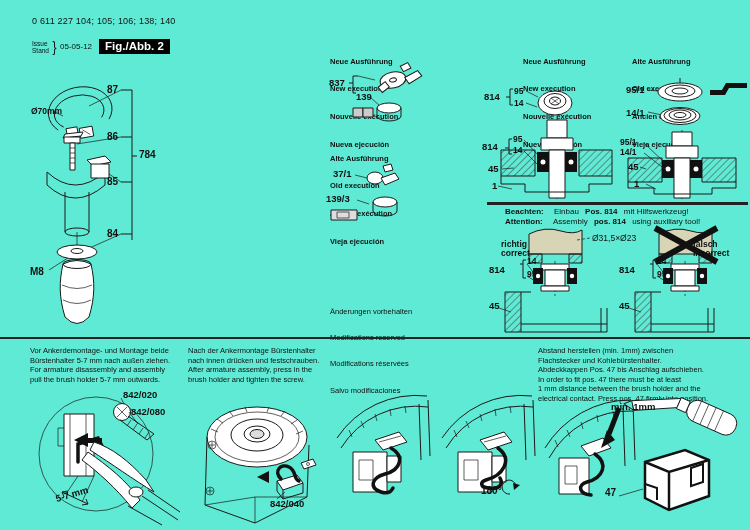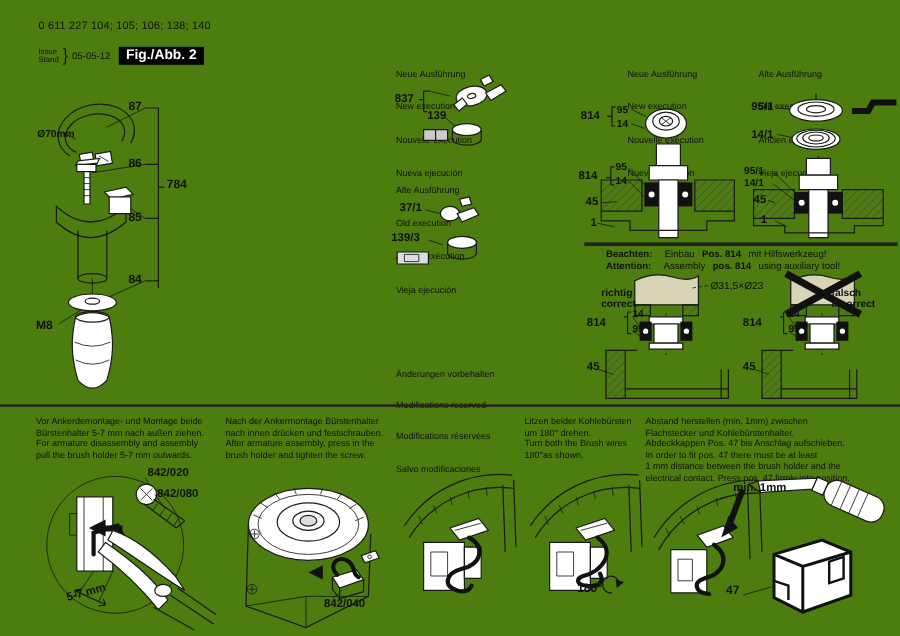--- a/index.html
+++ b/index.html
@@ -1,37 +1,37 @@
 <!DOCTYPE html>
 <html><head>
 <meta charset="utf-8">
 <style>
   *{margin:0;padding:0;box-sizing:border-box}
   html,body{background:#fff}
-  .page{position:relative;width:750px;height:530px;background:#4d7c0f;overflow:hidden;
+  .page{position:relative;width:750px;height:530px;background:#5eead4;overflow:hidden;
         font-family:"Liberation Sans","DejaVu Sans",sans-serif;color:#111}
   .abs{position:absolute}
   .fig{position:absolute}
   svg{display:block;overflow:visible}
   svg *{vector-effect:non-scaling-stroke}
   .ln{stroke:#1a1a1a;fill:none;stroke-width:1}
   .thin{stroke:#1a1a1a;fill:none;stroke-width:.7}
   .thk{stroke:#111;fill:none;stroke-width:3.5;stroke-linecap:round}
   .blk{fill:#111;stroke:none}
   .wfill{fill:#fff;stroke:#1a1a1a;stroke-width:1}
   .partnums{font-size:9px;letter-spacing:.2px}
   .issuerow{display:flex;align-items:center;gap:3px}
   .issuecol{display:flex;flex-direction:column;font-size:6.5px;line-height:7px}
   .brace{font-size:15px;font-weight:300;transform:scaleX(.8)}
   .idate{font-size:8px}
   .figbox{background:#000;color:#fff;font-weight:bold;font-size:11.5px;padding:1px 6px 2px;margin-left:4px}
   .plabel{position:absolute;font-weight:bold;font-size:9.5px;line-height:10px;white-space:nowrap}
   .plabel.sm{font-size:8.5px}
   .plabel.lg{font-size:10px}
-  .exech{position:absolute;font-weight:normal;font-size:7.5px;line-height:9.3px;white-space:pre}
+  .exech{position:absolute;font-weight:bold;font-size:7.5px;line-height:9.3px;white-space:pre}
   .txt{position:absolute;font-size:7.5px;line-height:9.6px;white-space:pre}
   .modnote{position:absolute;font-size:7.5px;line-height:8.8px;white-space:pre}
   .attn-line{display:flex;font-size:8px;line-height:10px;gap:4px;white-space:pre}
   .attn-line .b{font-weight:bold}
   .rule{position:absolute;background:#222}
   .rot{transform:rotate(-16deg);transform-origin:left center}
 </style>
 </head>
 <body>
 
@@ -330,24 +330,20 @@
   <div class="rule" style="left:0;top:337px;width:750px;height:1.5px"></div>
 
   <div class="txt" style="left:30px;top:346px">Vor Ankerdemontage- und Montage beide
 Bürstenhalter 5-7 mm nach außen ziehen.
 For armature disassembly and assembly
 pull the brush holder 5-7 mm outwards.</div>
   <div class="txt" style="left:188px;top:346px">Nach der Ankermontage Bürstenhalter
 nach innen drücken und festschrauben.
 After armature assembly, press in the
 brush holder and tighten the screw.</div>
-  <div class="txt" style="left:437px;top:346px">Litzen beider Kohlebürsten
-um 180° drehen.
-Turn both the Brush wires
-180°as shown.</div>
   <div class="txt" style="left:538px;top:346px">Abstand herstellen (min. 1mm) zwischen
 Flachstecker und Kohlebürstenhalter.
 Abdeckkappen Pos. 47 bis Anschlag aufschieben.
 In order to fit pos. 47 there must be at least
 1 mm distance between the brush holder and the
 electrical contact. Press pos. 47 firmly into position.</div>
 
   <div class="fig" style="left:28px;top:388px;width:152px;height:137px">
     <svg width="152" height="137" viewBox="0 0 152 137">
       <circle class="thin" cx="68" cy="66" r="57"></circle>

